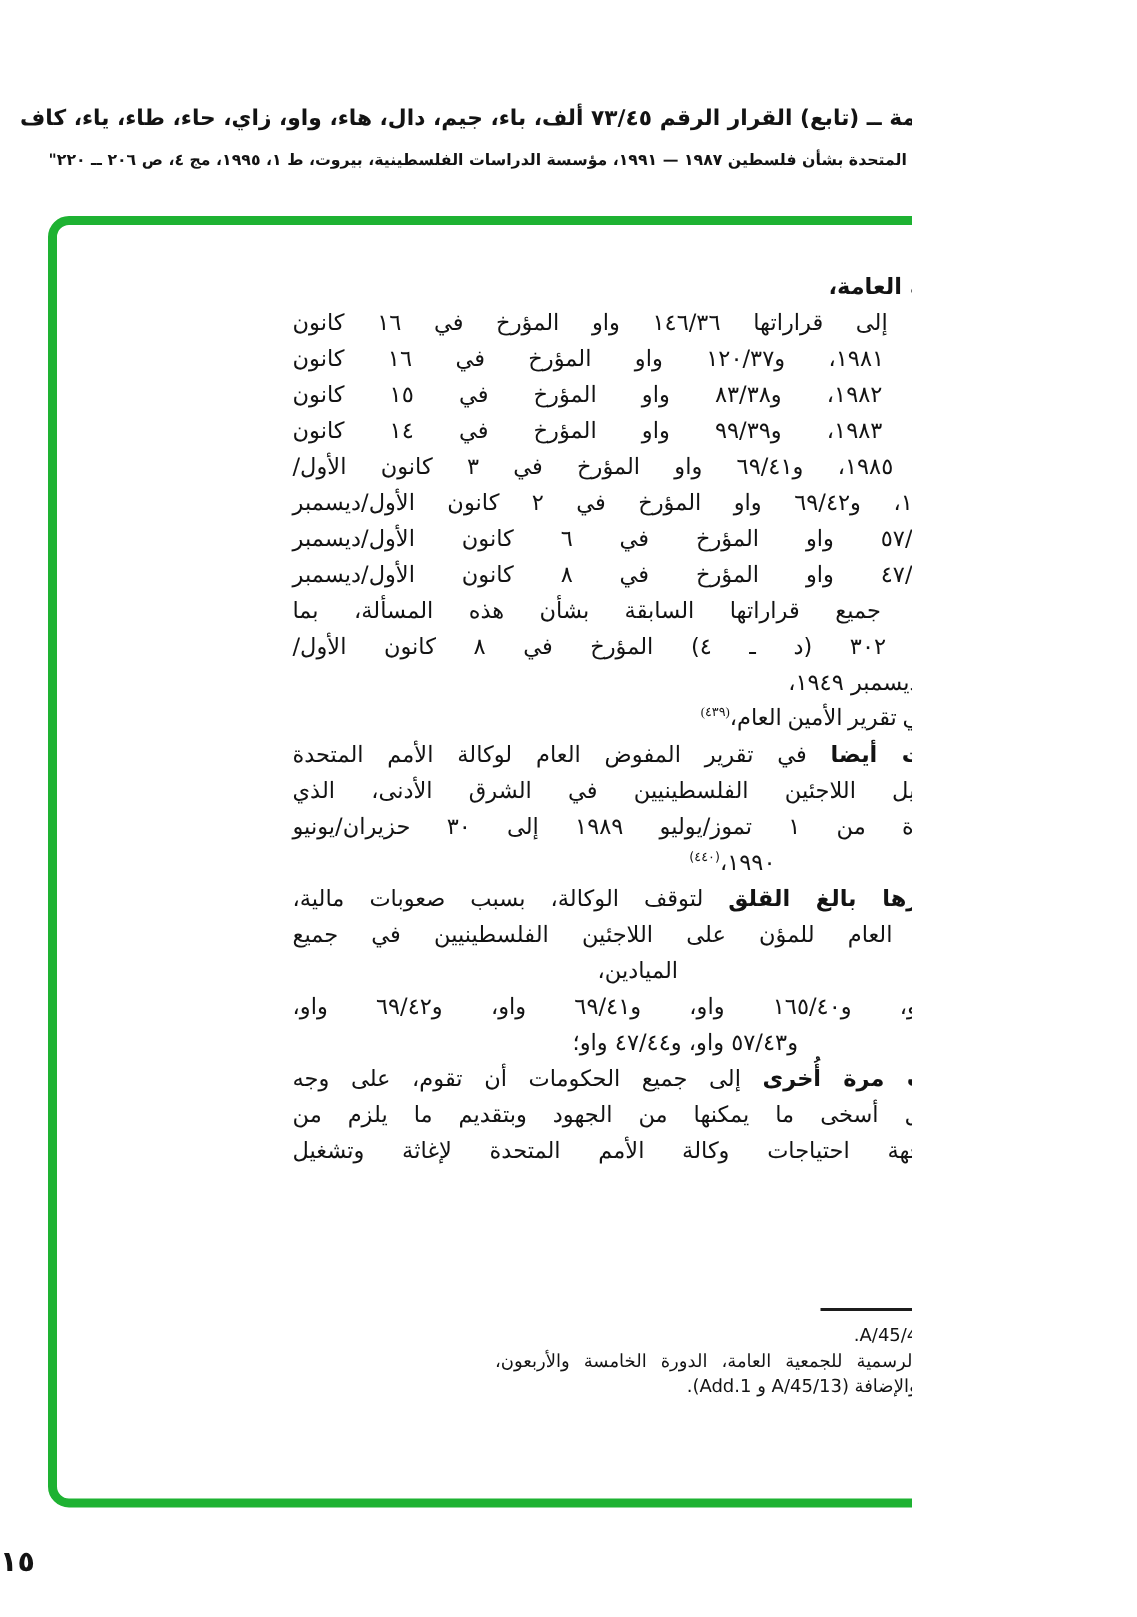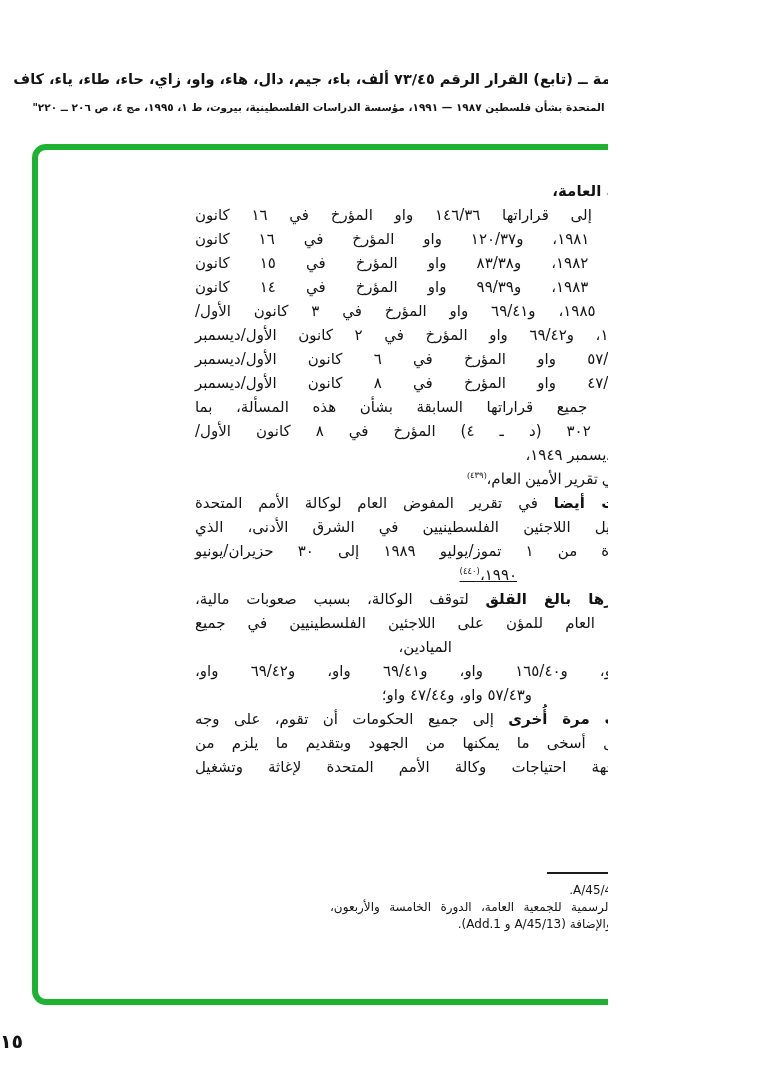--- a/index.html
+++ b/index.html
@@ -72,21 +72,21 @@
       <div class="bline just"><span>ديسمبر ١٩٨٦، و٦٩/٤٢ واو المؤرخ في ٢ كانون الأول/ديسمبر</span></div>
       <div class="bline just"><span>١٩٨٧، و٥٧/٤٣ واو المؤرخ في ٦ كانون الأول/ديسمبر</span></div>
       <div class="bline just"><span>١٩٨٨، و٤٧/٤٤ واو المؤرخ في ٨ كانون الأول/ديسمبر</span></div>
       <div class="bline just"><span>١٩٨٩، وإلى جميع قراراتها السابقة بشأن هذه المسألة، بما</span></div>
       <div class="bline just"><span>فيها القرار ٣٠٢ (د ـ ٤) المؤرخ في ٨ كانون الأول/</span></div>
       <div class="bline rt" style="padding-right: 87px;"><span>ديسمبر ١٩٤٩،</span></div>
       <div class="bline rt" style="padding-right: 10px; font-family: Liberation Serif, serif;"><span class="b">وقد نظرت</span><span> في تقرير الأمين العام،</span><sup>(٤٣٩)</sup></div>
       <div class="bline just" style="padding-right: 10px;"><span class="b">وقد نظرت أيضا</span><span> في تقرير المفوض العام لوكالة الأمم المتحدة</span></div>
       <div class="bline just"><span>لإغاثة وتشغيل اللاجئين الفلسطينيين في الشرق الأدنى، الذي</span></div>
       <div class="bline just"><span>يشمل الفترة من ١ تموز/يوليو ١٩٨٩ إلى ٣٠ حزيران/يونيو</span></div>
-      <div class="bline rt" style="padding-right: 183px; text-decoration: underline;"><span>١٩٩٠،</span><sup>(٤٤٠)</sup></div>
+      <div class="bline rt" style="padding-right: 183px;"><span>١٩٩٠،</span><sup>(٤٤٠)</sup></div>
       <div class="bline just" style="padding-right: 12px;"><span class="b">وإذ يساورها بالغ القلق</span><span> لتوقف الوكالة، بسبب صعوبات مالية،</span></div>
       <div class="bline just"><span>عن التوزيع العام للمؤن على اللاجئين الفلسطينيين في جميع</span></div>
       <div class="bline rt" style="padding-right: 248px;"><span>الميادين،</span></div>
       <div class="bline just"><span>و٩٩/٣٩ واو، و١٦٥/٤٠ واو، و٦٩/٤١ واو، و٦٩/٤٢ واو،</span></div>
       <div class="bline rt" style="padding-right: 168px;"><span>و٥٧/٤٣ واو، و٤٧/٤٤ واو؛</span></div>
       <div class="bline just" style="padding-right: 12px;"><span>٢ ـ </span><span class="b">تطلب مرة أُخرى</span><span> إلى جميع الحكومات أن تقوم، على وجه</span></div>
       <div class="bline just"><span>السرعة، ببذل أسخى ما يمكنها من الجهود وبتقديم ما يلزم من</span></div>
       <div class="bline just"><span>موارد لمواجهة احتياجات وكالة الأمم المتحدة لإغاثة وتشغيل</span></div>
     </div>
 

